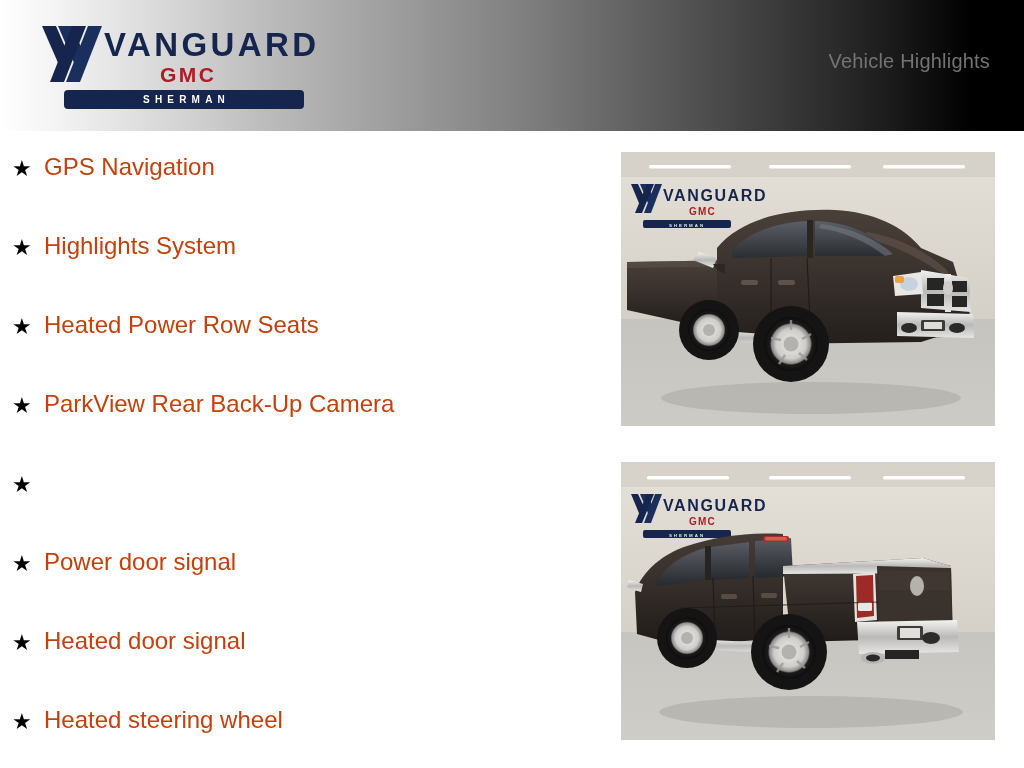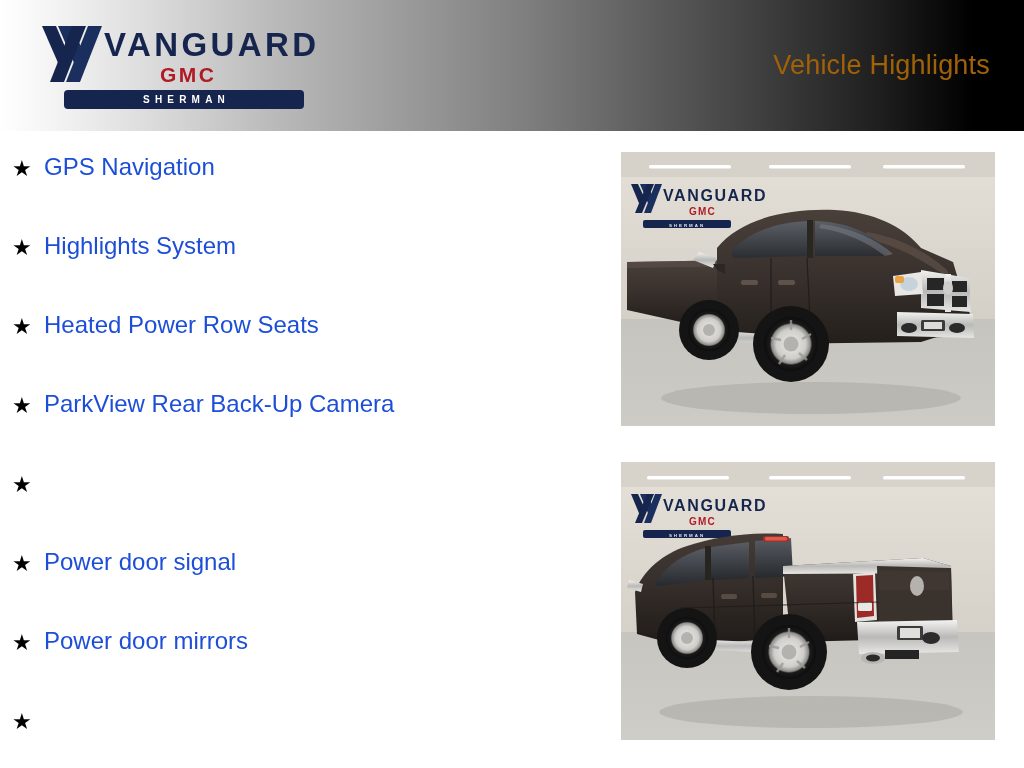--- a/index.html
+++ b/index.html
@@ -95,22 +95,22 @@
     letter-spacing: 5.2px;
     color: #ffffff;
     text-indent: 5px;
   }
 
   
   #page-title {
     position: absolute;
     right: 34px;
     top: 50px;
-    font-size: 27px;
-    color: #a16207;
+    font-size: 20px;
+    color: #737373;
     letter-spacing: 0.2px;
     white-space: nowrap;
   }
 
   
   #features-list {
     position: absolute;
     left: 0;
     top: 152px;
     width: 600px;
@@ -128,21 +128,21 @@
     font-size: 22px;
     line-height: 22px;
     color: #000000;
   }
   .feature-label {
     position: absolute;
     left: 44px;
     top: 0;
     font-size: 24px;
     line-height: 30px;
-    color: #1d4ed8;
+    color: #c2410c;
     white-space: nowrap;
   }
 
   
   .vehicle-photo {
     position: absolute;
     left: 621px;
     width: 374px;
     overflow: hidden;
     background: #cfccc6;
@@ -202,25 +202,26 @@
     <span class="feature-bullet">★</span>
   </div>
 
   <div class="feature-item">
     <span class="feature-bullet">★</span>
     <span class="feature-label">Power door signal</span>
   </div>
 
   <div class="feature-item">
     <span class="feature-bullet">★</span>
-    <span class="feature-label">Power door mirrors</span>
-  </div>
-
-  <div class="feature-item">
-    <span class="feature-bullet">★</span>
+    <span class="feature-label">Heated door signal</span>
+  </div>
+
+  <div class="feature-item">
+    <span class="feature-bullet">★</span>
+    <span class="feature-label">Heated steering wheel</span>
   </div>
 
 </div>
 
 <div class="vehicle-photo" id="vehicle-photo-front">
   <svg class="photo-svg" viewBox="0 0 374 274" preserveAspectRatio="xMidYMid slice">
     <defs>
       <linearGradient id="wallF" x1="0" y1="0" x2="0" y2="1">
         <stop offset="0" stop-color="#e2ded5"></stop>
         <stop offset="1" stop-color="#d4d0c7"></stop>

